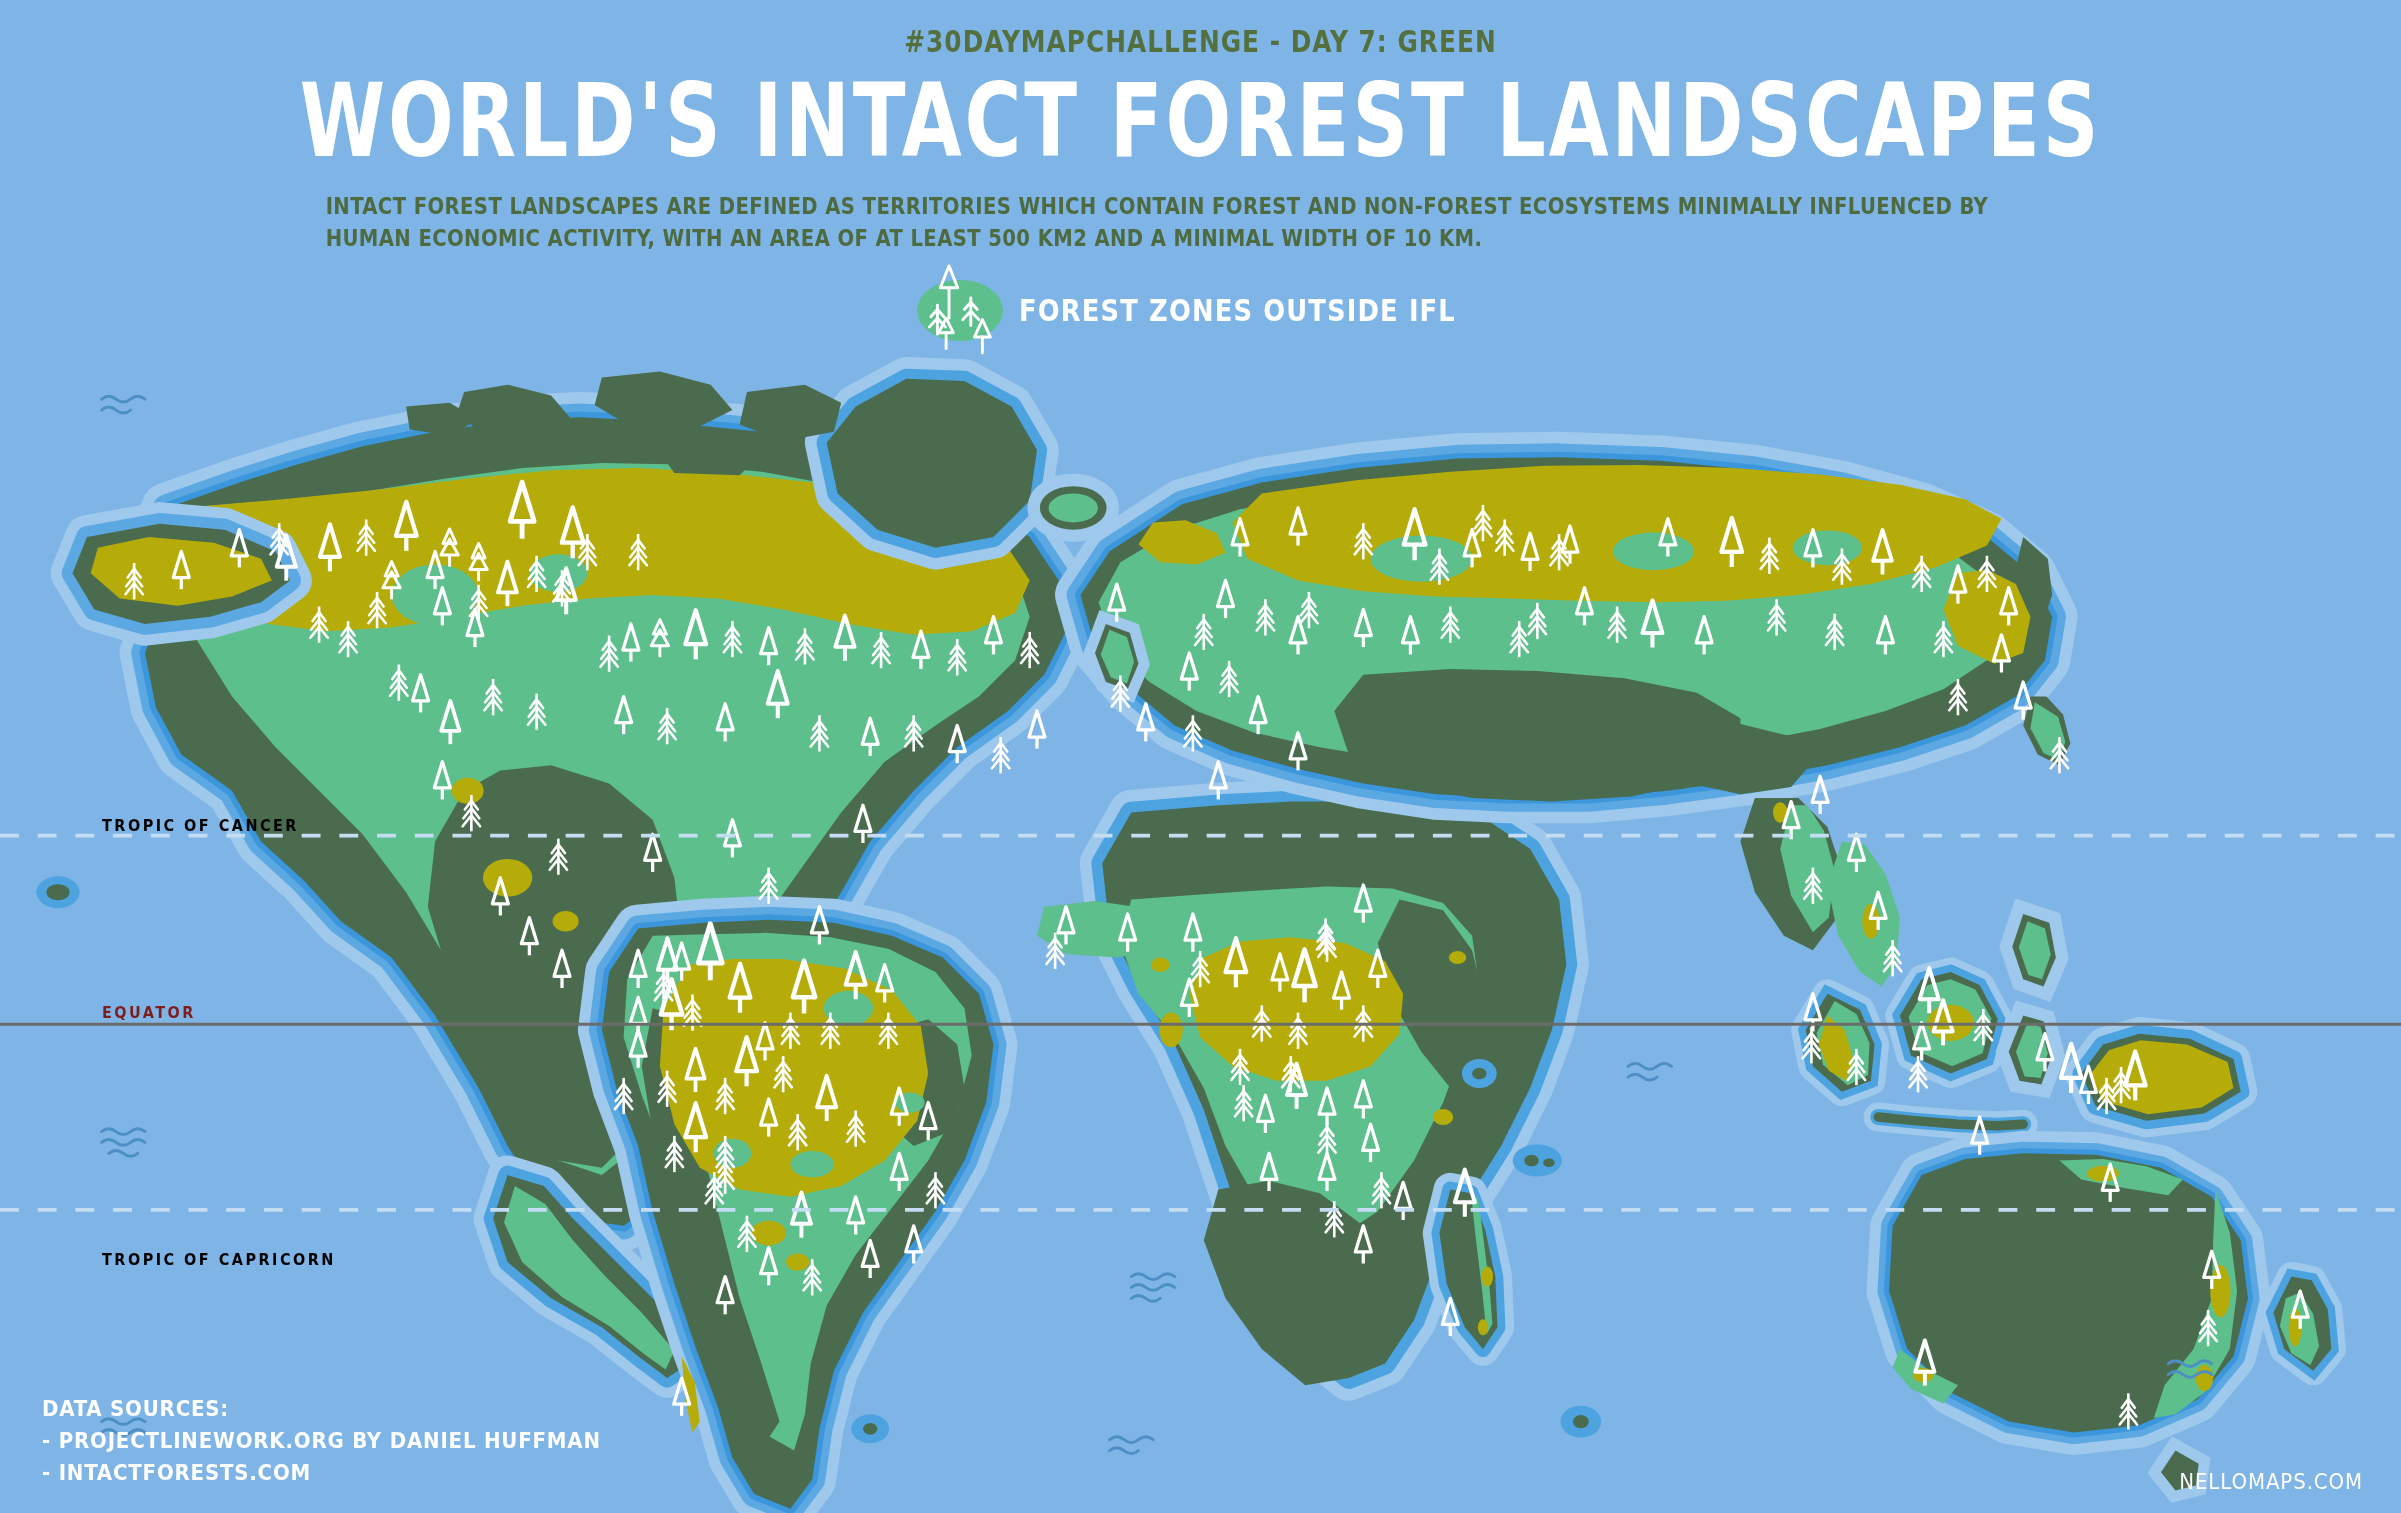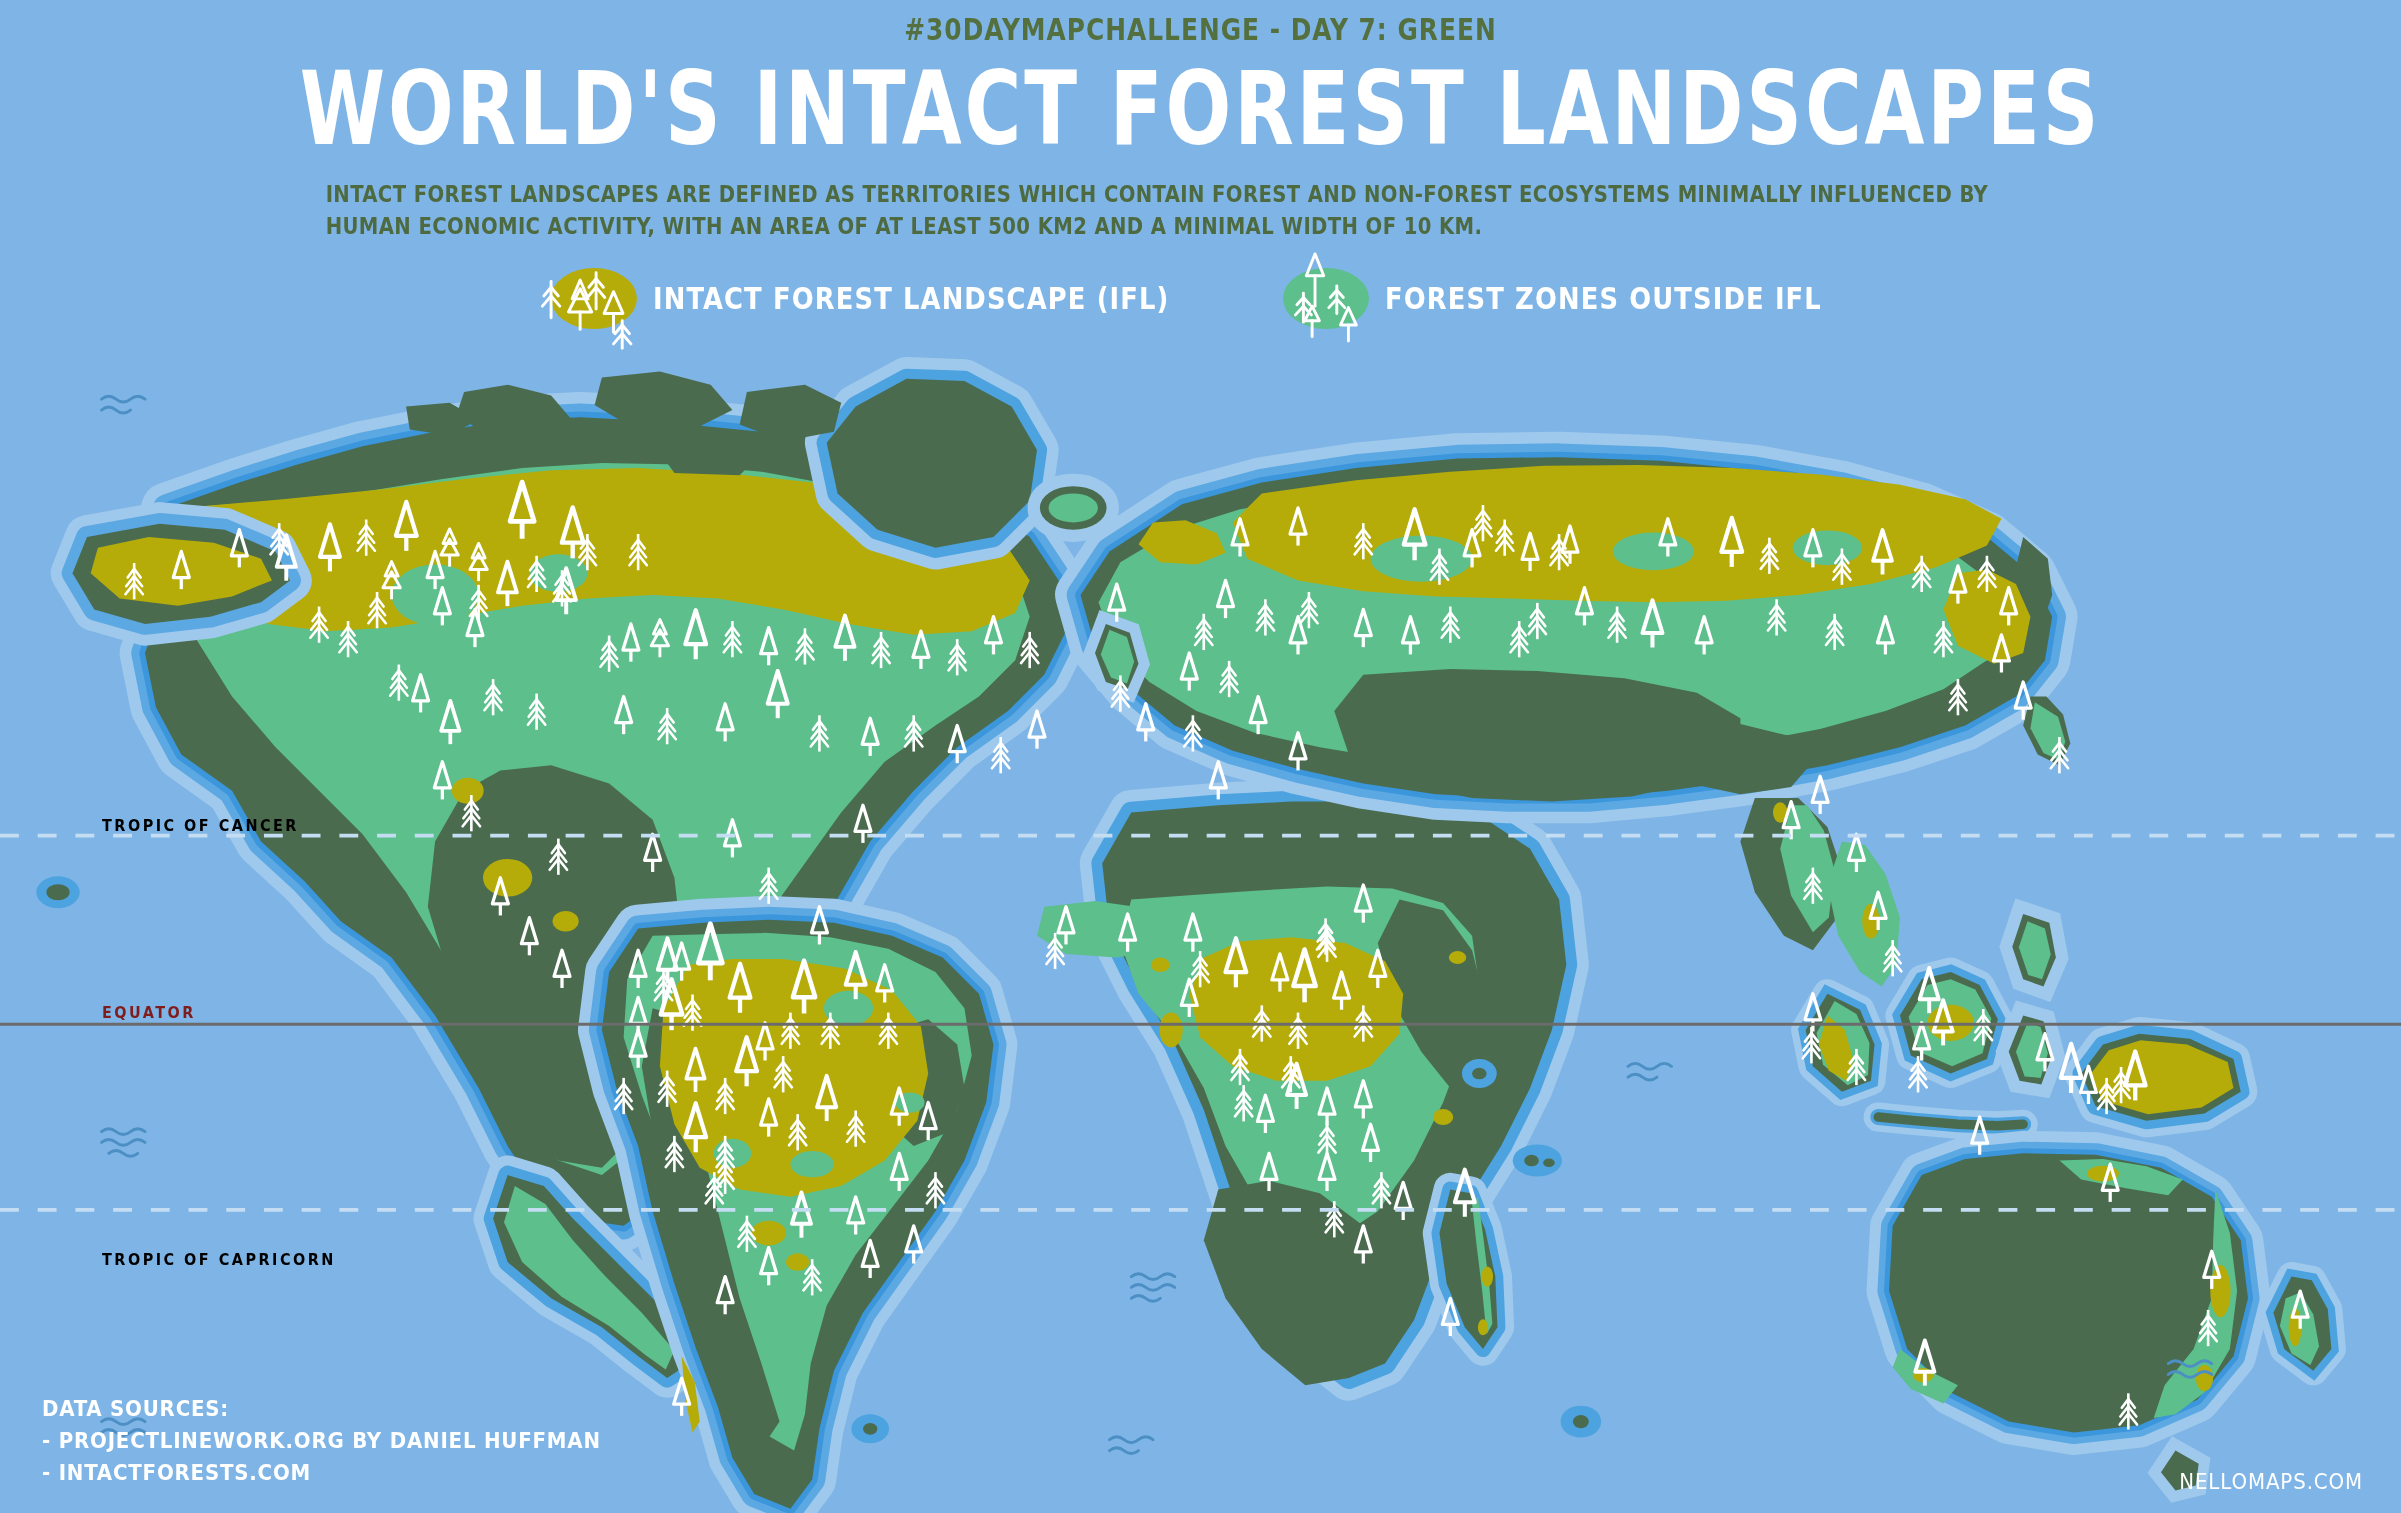--- a/index.html
+++ b/index.html
@@ -4,21 +4,21 @@
 <style>
   * { box-sizing: border-box; margin: 0; padding: 0; }
   html, body { width: 2401px; height: 1514px; overflow: hidden; }
   body {
     background: #7fb5e6;
     font-family: "DejaVu Sans Condensed", "Liberation Sans Narrow", "Liberation Sans", sans-serif;
     position: relative;
   }
 
   
-  #header { position: absolute; left: 0; top: 0; width: 2401px; z-index: 40; }
+  #header { position: absolute; left: 0; top: 12px; width: 2401px; z-index: 40; }
 
   #challenge-tag {
     text-align: center;
     font-size: 30px;
     letter-spacing: 1.1px;
     color: #54703f;
     font-weight: 700;
     font-stretch: condensed;
     margin-top: 11.6px;
     transform: scaleX(0.92);
@@ -623,40 +623,20 @@
 <div class="grat-label grat-dark" style="left:102px; top:1003px;">EQUATOR</div>
 <div class="grat-label grat-light" style="left:102px; top:1250px;">TROPIC OF CAPRICORN</div>
 
 <div id="header">
   <div id="challenge-tag">#30DAYMAPCHALLENGE - DAY 7: GREEN</div>
   <h1 id="map-title">WORLD'S INTACT FOREST LANDSCAPES</h1>
   <p id="description">INTACT FOREST LANDSCAPES ARE DEFINED AS TERRITORIES WHICH CONTAIN FOREST AND NON-FOREST ECOSYSTEMS MINIMALLY INFLUENCED BY HUMAN ECONOMIC ACTIVITY, WITH AN AREA OF AT LEAST 500 KM2 AND A MINIMAL WIDTH OF 10 KM.</p>
 
   <div id="legend">
 
-    <div class="legend-entry">
-      <div class="legend-swatch" style="background:#b5ac09;">
-        <svg width="120" height="98" viewBox="0 0 165 135">
-          <g fill="none" stroke="#ffffff" stroke-width="4" stroke-linejoin="round" stroke-linecap="round">
-            <path d="M22 42 L22 92"></path>
-              <path d="M22 50 L12 62 M22 50 L32 62 M22 62 L10 76 M22 62 L34 76"></path>
-            <path d="M62 40 L73 66 L51 66 Z"></path>
-              <path d="M62 52 L78 84 L46 84 Z"></path>
-              <path d="M62 84 L62 108"></path>
-            <path d="M84 30 L84 80"></path>
-              <path d="M84 38 L74 50 M84 38 L94 50 M84 50 L72 64 M84 50 L96 64"></path>
-            <path d="M108 56 L121 86 L95 86 Z"></path>
-              <path d="M108 86 L108 112"></path>
-            <path d="M120 96 L120 134"></path>
-              <path d="M120 102 L110 114 M120 102 L130 114 M120 114 L108 128 M120 114 L132 128"></path>
-          </g>
-        </svg>
-      </div>
-      <div class="legend-label">INTACT FOREST LANDSCAPE (IFL)</div>
-    </div>
 
     <div class="legend-entry">
       <div class="legend-swatch" style="background:#5cbf8c;">
         <svg width="120" height="98" viewBox="0 0 165 135">
           <g fill="none" stroke="#ffffff" stroke-width="4" stroke-linejoin="round" stroke-linecap="round">
             <path d="M66 4 L78 34 L54 34 Z"></path>
               <path d="M66 34 L66 76"></path>
             <path d="M50 58 L50 98"></path>
               <path d="M50 64 L41 74 M50 64 L59 74 M50 76 L39 88 M50 76 L61 88"></path>
             <path d="M62 76 L72 96 L52 96 Z"></path>

